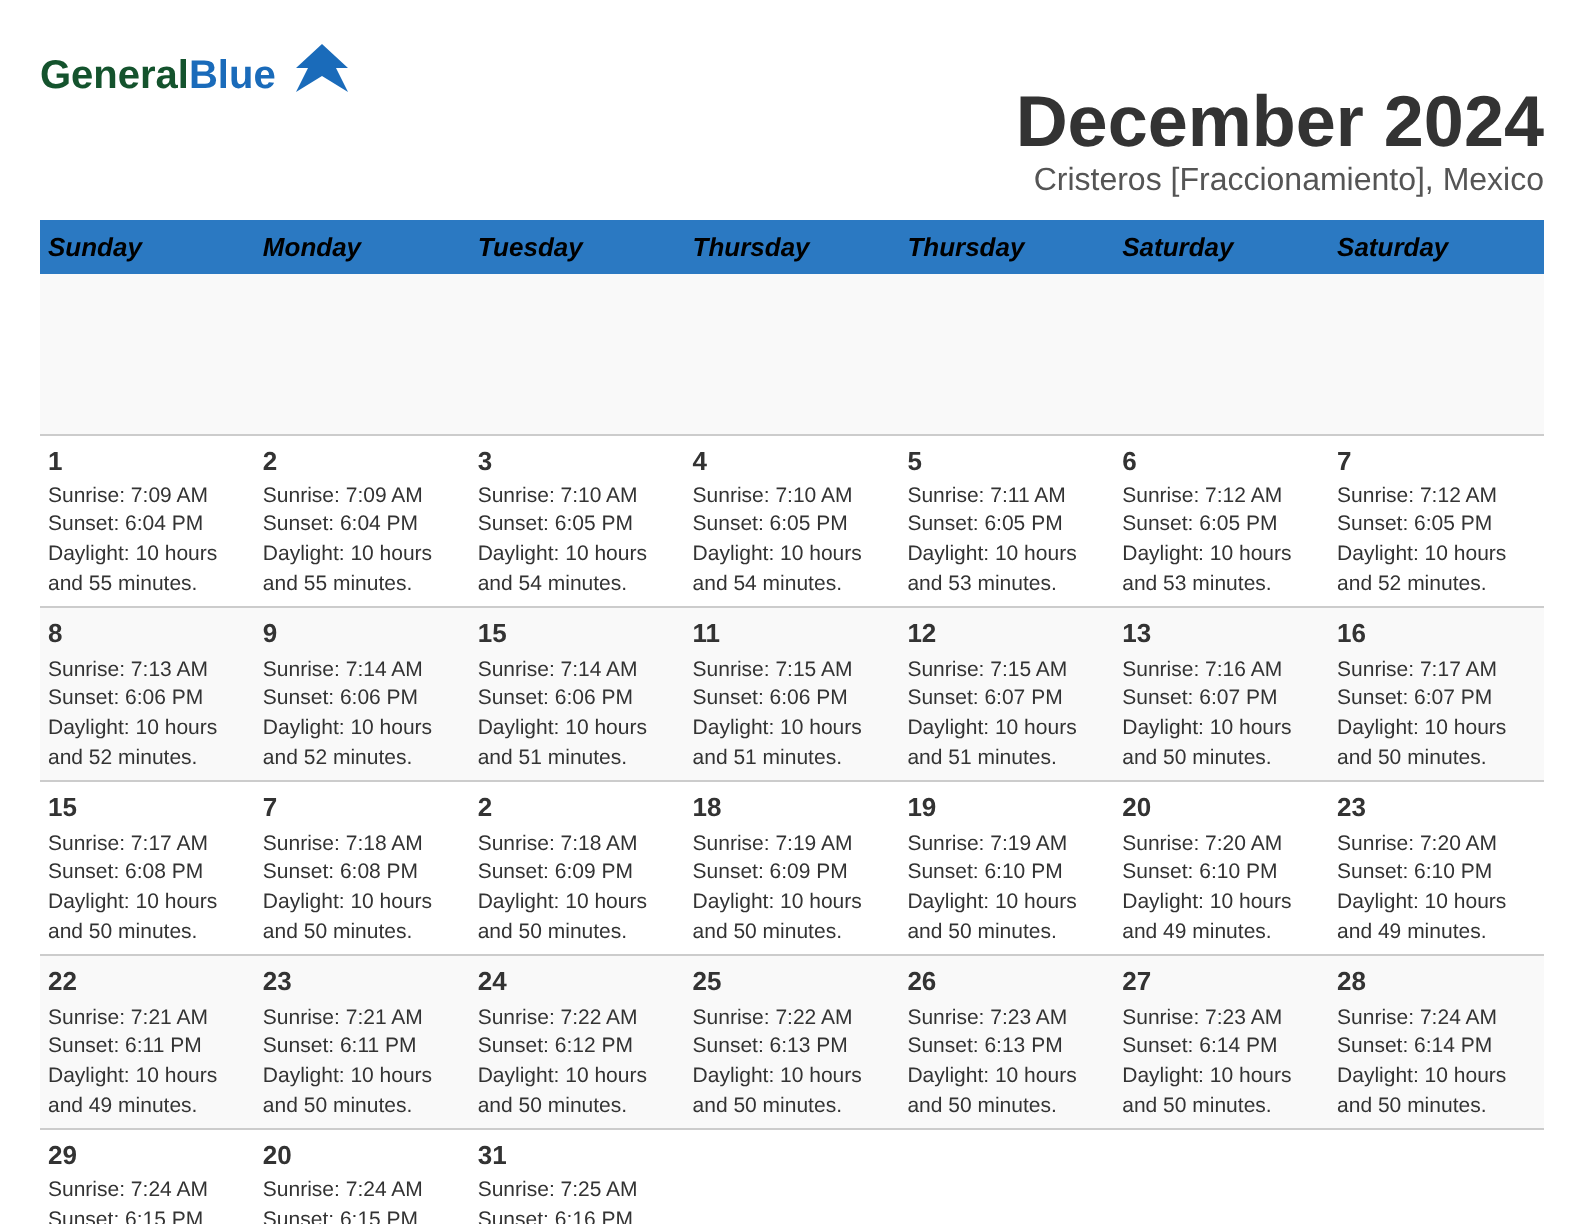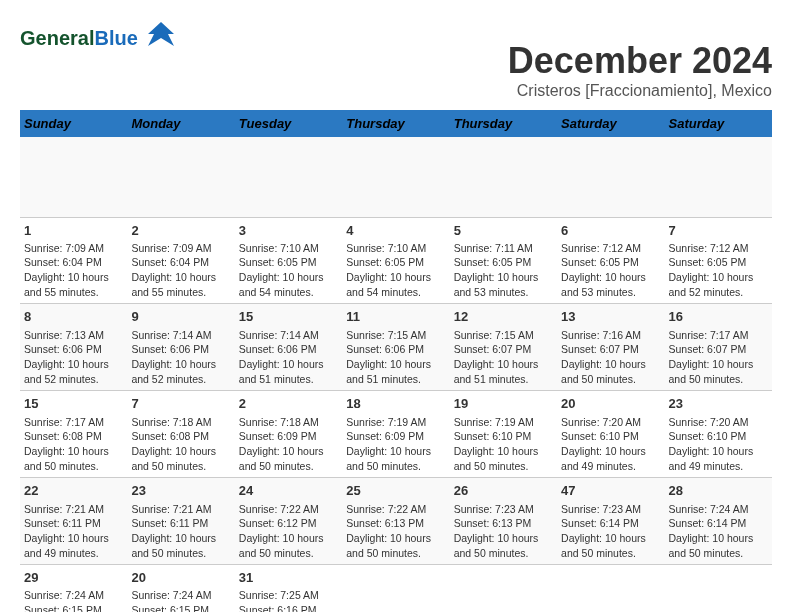--- a/index.html
+++ b/index.html
@@ -310,21 +310,21 @@
           <div>and 50 minutes.</div>
         </td>
         <td>
           <span class="day-num">26</span>
           <div>Sunrise: 7:23 AM</div>
           <div>Sunset: 6:13 PM</div>
           <div>Daylight: 10 hours</div>
           <div>and 50 minutes.</div>
         </td>
         <td>
-          <span class="day-num">47</span>
+          <span class="day-num">27</span>
           <div>Sunrise: 7:23 AM</div>
           <div>Sunset: 6:14 PM</div>
           <div>Daylight: 10 hours</div>
           <div>and 50 minutes.</div>
         </td>
         <td>
           <span class="day-num">28</span>
           <div>Sunrise: 7:24 AM</div>
           <div>Sunset: 6:14 PM</div>
           <div>Daylight: 10 hours</div>

